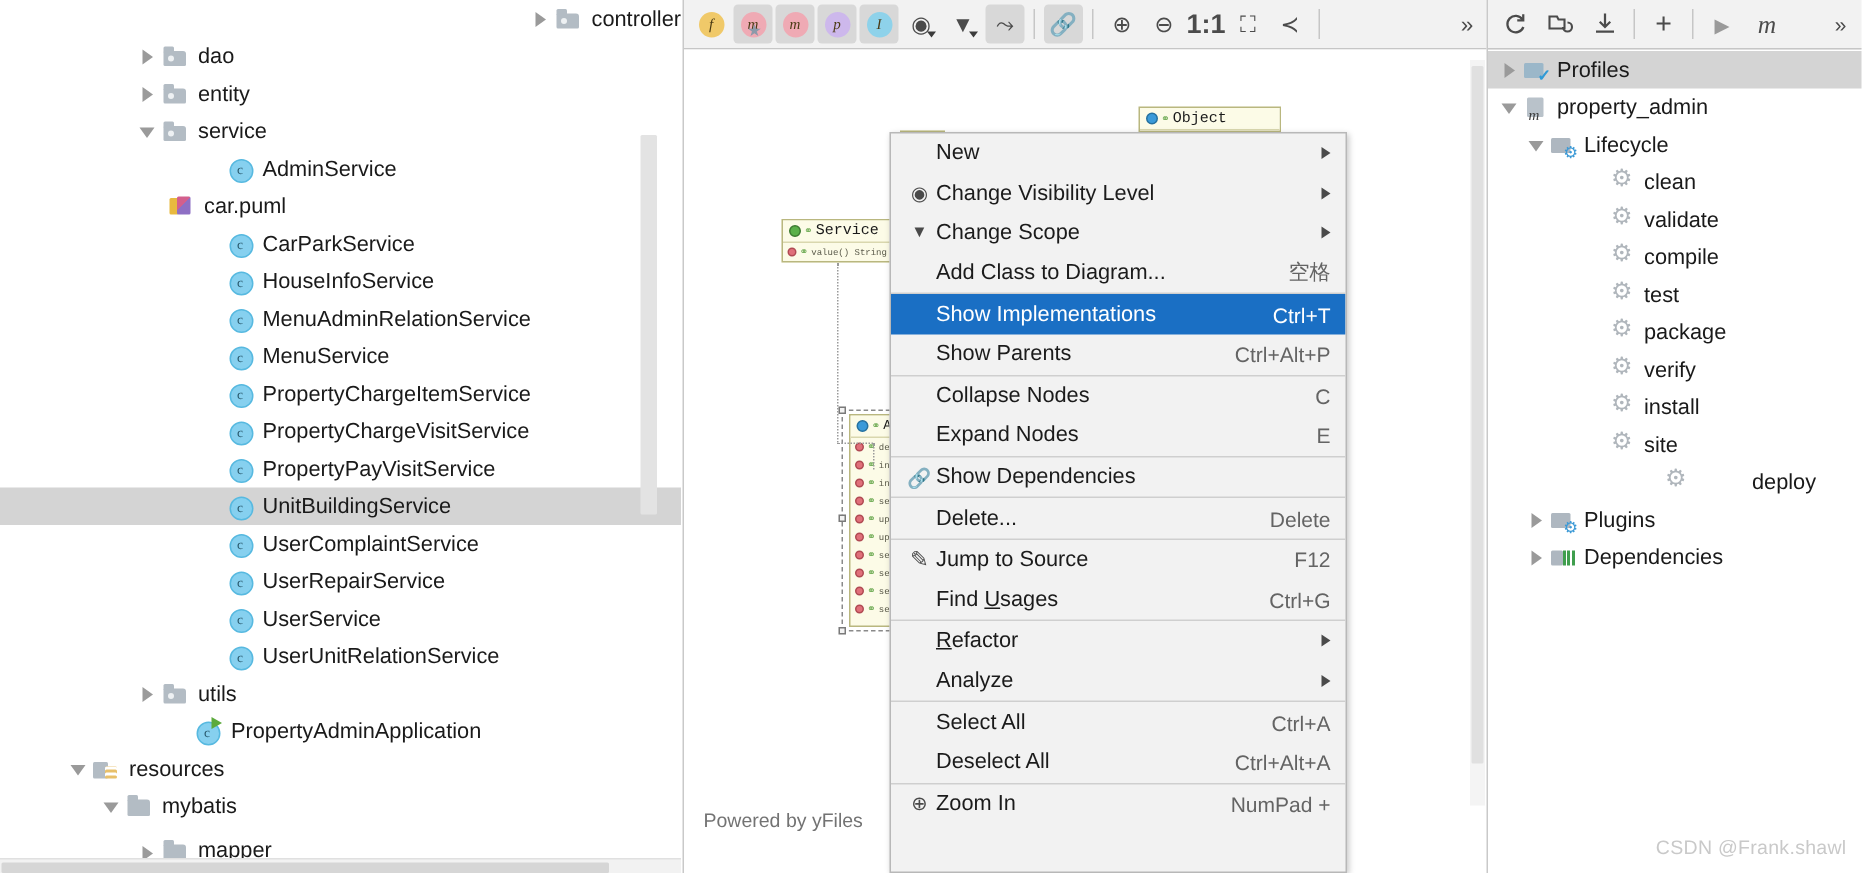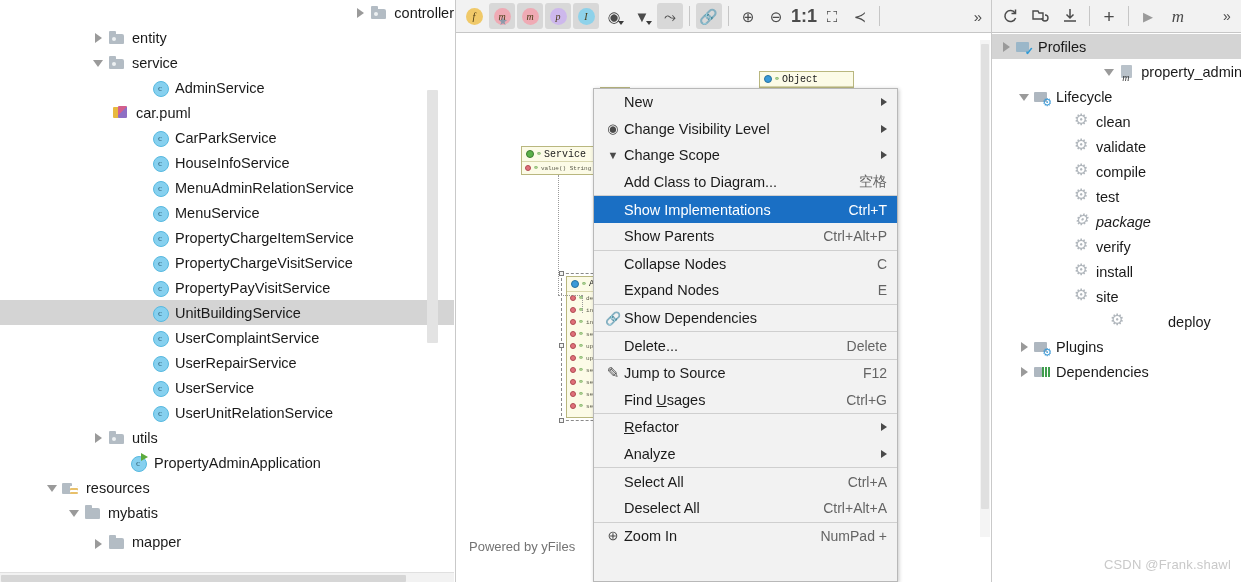--- a/index.html
+++ b/index.html
@@ -532,20 +532,27 @@
 <div id="app">
 
   <div id="project-tree">
     <div id="tree-rows">
         <div class="tree-row" style="padding-left: 92px; justify-content: flex-end;">
           <span class="tw right"></span>
           <span class="ico folder">
             <i></i>
           </span>
           <span class="tree-label">controller</span>
+        </div>
+        <div class="tree-row" style="padding-left: 92px;">
+          <span class="tw right"></span>
+          <span class="ico folder">
+            <i></i>
+          </span>
+          <span class="tree-label">dao</span>
         </div>
         <div class="tree-row" style="padding-left: 92px;">
           <span class="tw right"></span>
           <span class="ico folder">
             <i></i>
           </span>
           <span class="tree-label">entity</span>
         </div>
         <div class="tree-row" style="padding-left: 92px;">
           <span class="tw down"></span>
@@ -908,21 +915,21 @@
         <span class="mv-btn" style="margin-left: auto;">
           <span style="font-size:14px;line-height:1;">»</span>
         </span>
       </div>
     <div class="maven-tree" id="maven-rows">
         <div class="mrow selected" style="padding-left: 8px;">
           <span class="tw right"></span>
           <span class="micon folder-check"></span>
           <span>Profiles</span>
         </div>
-        <div class="mrow" style="padding-left: 8px; justify-content: flex-end;">
+        <div class="mrow" style="padding-left: 8px;">
           <span class="tw down"></span>
           <span class="micon pom"></span>
           <span>property_admin</span>
         </div>
         <div class="mrow" style="padding-left: 26px;">
           <span class="tw down"></span>
           <span class="micon folder-gear"></span>
           <span>Lifecycle</span>
         </div>
         <div class="mrow" style="padding-left: 66px;">
@@ -938,21 +945,21 @@
         <div class="mrow" style="padding-left: 66px;">
           <span class="tw "></span>
           <span class="micon gear"></span>
           <span>compile</span>
         </div>
         <div class="mrow" style="padding-left: 66px;">
           <span class="tw "></span>
           <span class="micon gear"></span>
           <span>test</span>
         </div>
-        <div class="mrow" style="padding-left: 66px; font-style: italic;">
+        <div class="mrow" style="padding-left: 66px;">
           <span class="tw "></span>
           <span class="micon gear"></span>
           <span>package</span>
         </div>
         <div class="mrow" style="padding-left: 66px;">
           <span class="tw "></span>
           <span class="micon gear"></span>
           <span>verify</span>
         </div>
         <div class="mrow" style="padding-left: 66px;">

